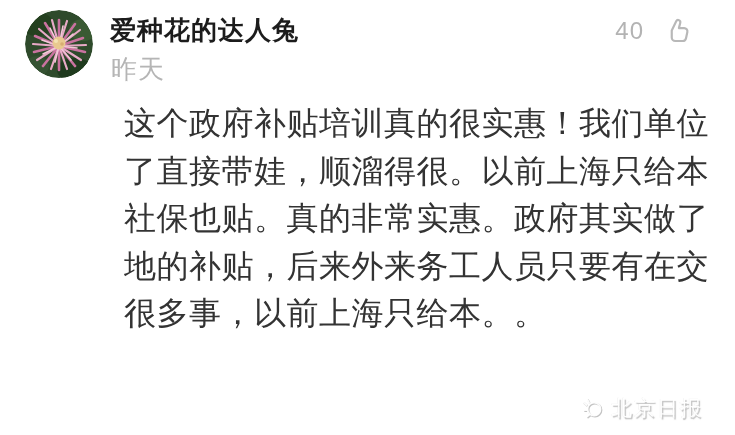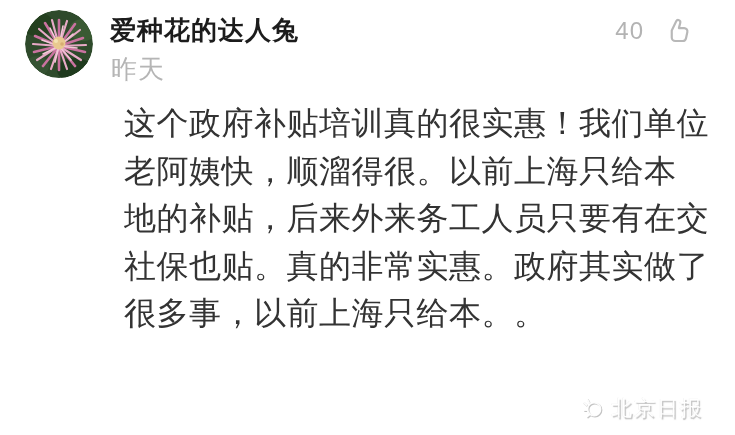--- a/index.html
+++ b/index.html
@@ -126,23 +126,23 @@
 
   <div class="like-area">
     <span class="like-count">40</span>
     <svg class="like-icon" width="31" height="34" viewBox="0 0 30 30">
       <path d="M7.5 14.5 L11.8 5.6 c.5 -1 1.7 -1.5 2.7 -1.1 c1 .4 1.5 1.6 1.2 2.7 L14.4 12.2 h5.1 c2 0 3.5 1.8 3.1 3.7 l-1.3 6.1 c-.3 1.6 -1.7 2.7 -3.3 2.7 h-7 c-2 0 -3.5 -1.6 -3.5 -3.5 z" fill="none" stroke="#b8b8b8" stroke-width="2.1" stroke-linejoin="round" stroke-linecap="round"></path>
     </svg>
   </div>
 
   <div class="comment-text">
     <div class="comment-line">这个政府补贴培训真的很实惠！我们单位</div>
-    <div class="comment-line">老阿姨快，顺溜得很。以前上海只给本</div>
+    <div class="comment-line">了直接带娃，顺溜得很。以前上海只给本</div>
+    <div class="comment-line">社保也贴。真的非常实惠。政府其实做了</div>
     <div class="comment-line">地的补贴，后来外来务工人员只要有在交</div>
-    <div class="comment-line">社保也贴。真的非常实惠。政府其实做了</div>
     <div class="comment-line">很多事，以前上海只给本。。</div>
   </div>
 
   <div class="watermark">
     <svg class="watermark-logo" width="23" height="23" viewBox="0 0 23 23">
       <g fill="none" stroke="rgba(255,255,255,0.95)" stroke-width="1.8" stroke-linecap="round">
         <circle cx="13" cy="12" r="6.5"></circle>
         <line x1="2" y1="5" x2="5.5" y2="8"></line>
         <line x1="6" y1="2" x2="8" y2="5.5"></line>
         <line x1="3" y1="13" x2="6" y2="13"></line>

